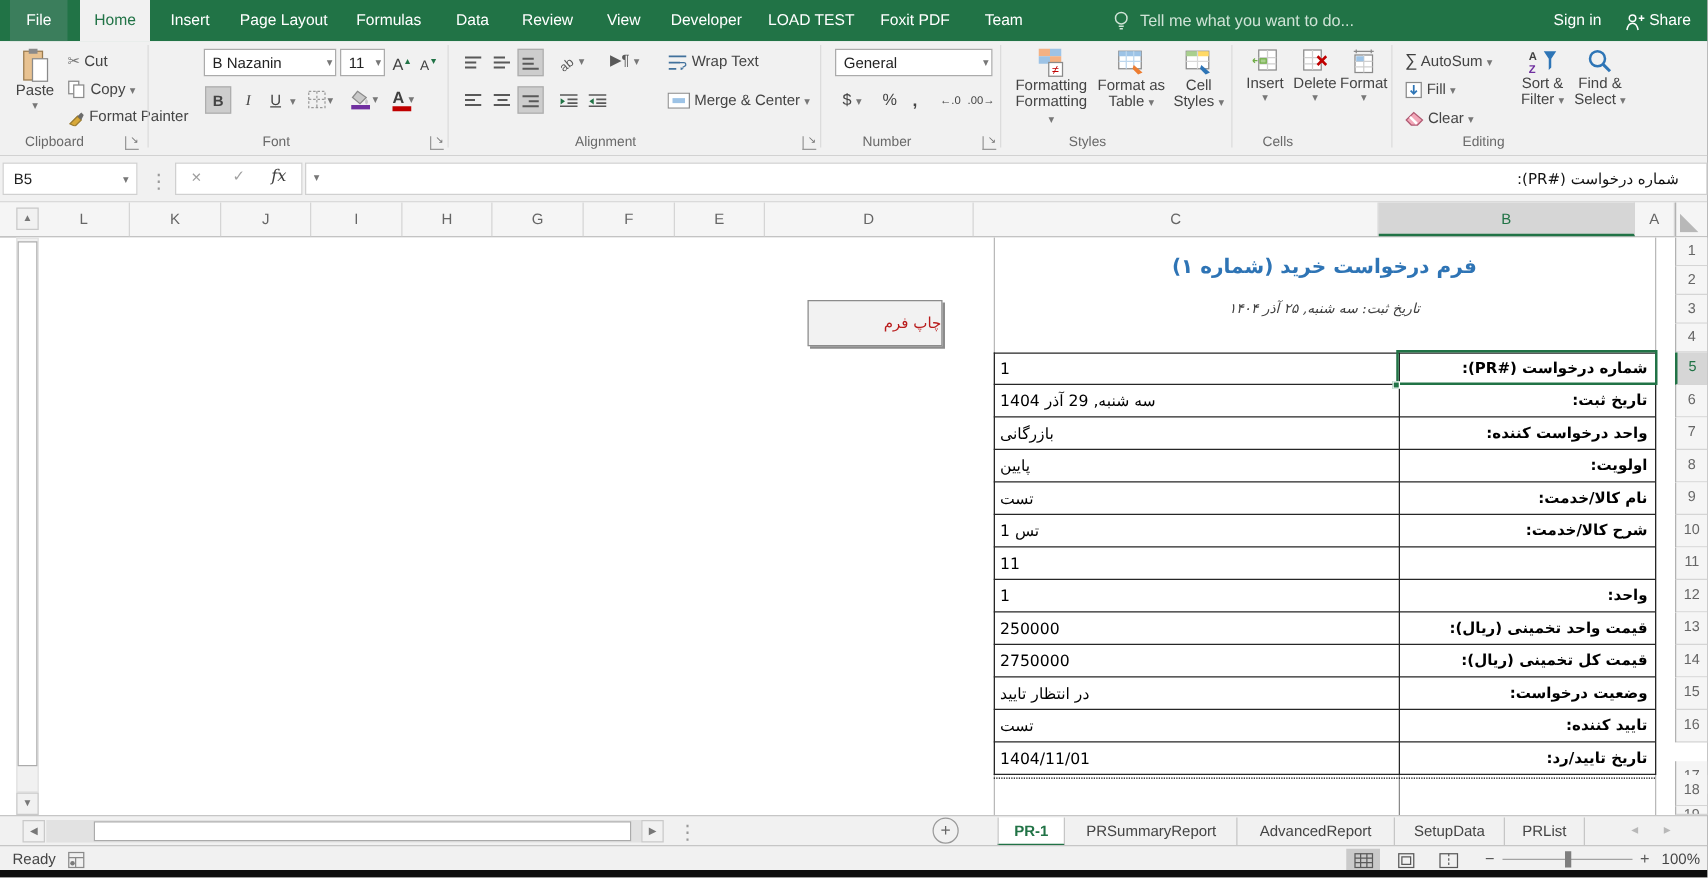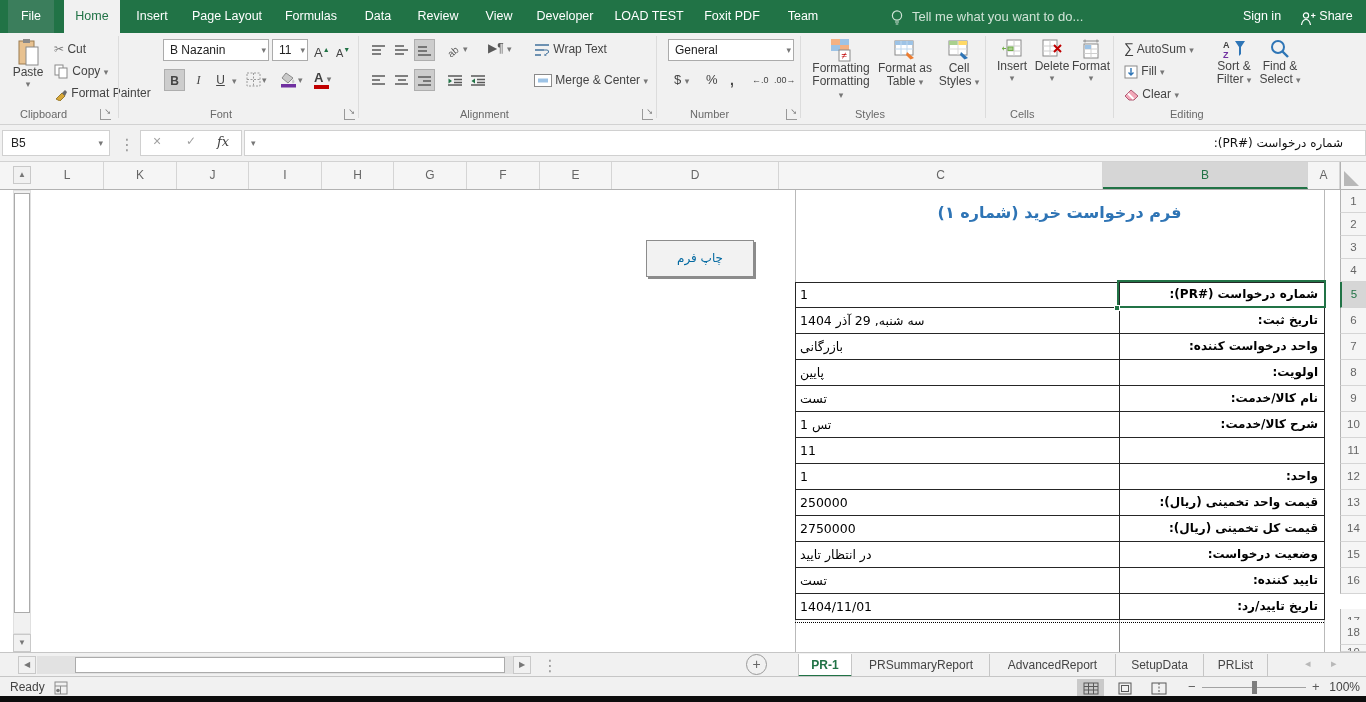--- a/index.html
+++ b/index.html
@@ -412,22 +412,23 @@
     <div class="sbox" style="left:13px;top:4px;width:18px;height:18px;line-height:16px">▲</div>
   </div>
 
   <div id="grid">
 
     <div class="vline" style="left:779px;top:0;height:462px"></div>
     <div class="vline" style="left:1308px;top:0;height:462px"></div>
     <div class="vline" style="left:1103px;top:430px;height:32px;background:#8a8a8a"></div>
 
     <div class="abs fa" style="left:779px;top:13px;width:529px;text-align:center;font-size:16px;font-weight:bold;color:#2e74b5;direction:rtl">فرم درخواست خرید (شماره ۱)</div>
-
-    <div class="abs fa" style="left:630px;top:50px;width:108px;height:37px;background:#f2f2f2;border:1px solid #8c8c8c;box-shadow:2px 2px 0 rgba(0,0,0,0.45);text-align:center;line-height:35px;font-size:12px;color:#0369a1;direction:rtl">چاپ فرم</div>
+    <div class="abs" style="left:779px;top:50px;width:529px;text-align:center;font-size:11px;font-style:italic;color:#404040;direction:rtl;font-family:'DejaVu Serif',serif">تاریخ ثبت: سه شنبه, ۲۵ آذر ۱۴۰۴</div>
+
+    <div class="abs fa" style="left:630px;top:50px;width:108px;height:37px;background:#f2f2f2;border:1px solid #8c8c8c;box-shadow:2px 2px 0 rgba(0,0,0,0.45);line-height:35px;font-size:12px;color:#b91c1c;direction:rtl">چاپ فرم</div>
 
     <div class="abs" style="left:779px;top:92px;width:529px;height:1px;background:#262626"></div>
 
     <div class="frow" style="top:92px">
         <div class="fv">1</div>
         <div class="fl">شماره درخواست (#PR):</div>
       </div>
     <div class="frow" style="top:118px">
         <div class="fv">سه شنبه, 29 آذر 1404</div>
         <div class="fl">تاریخ ثبت:</div>

